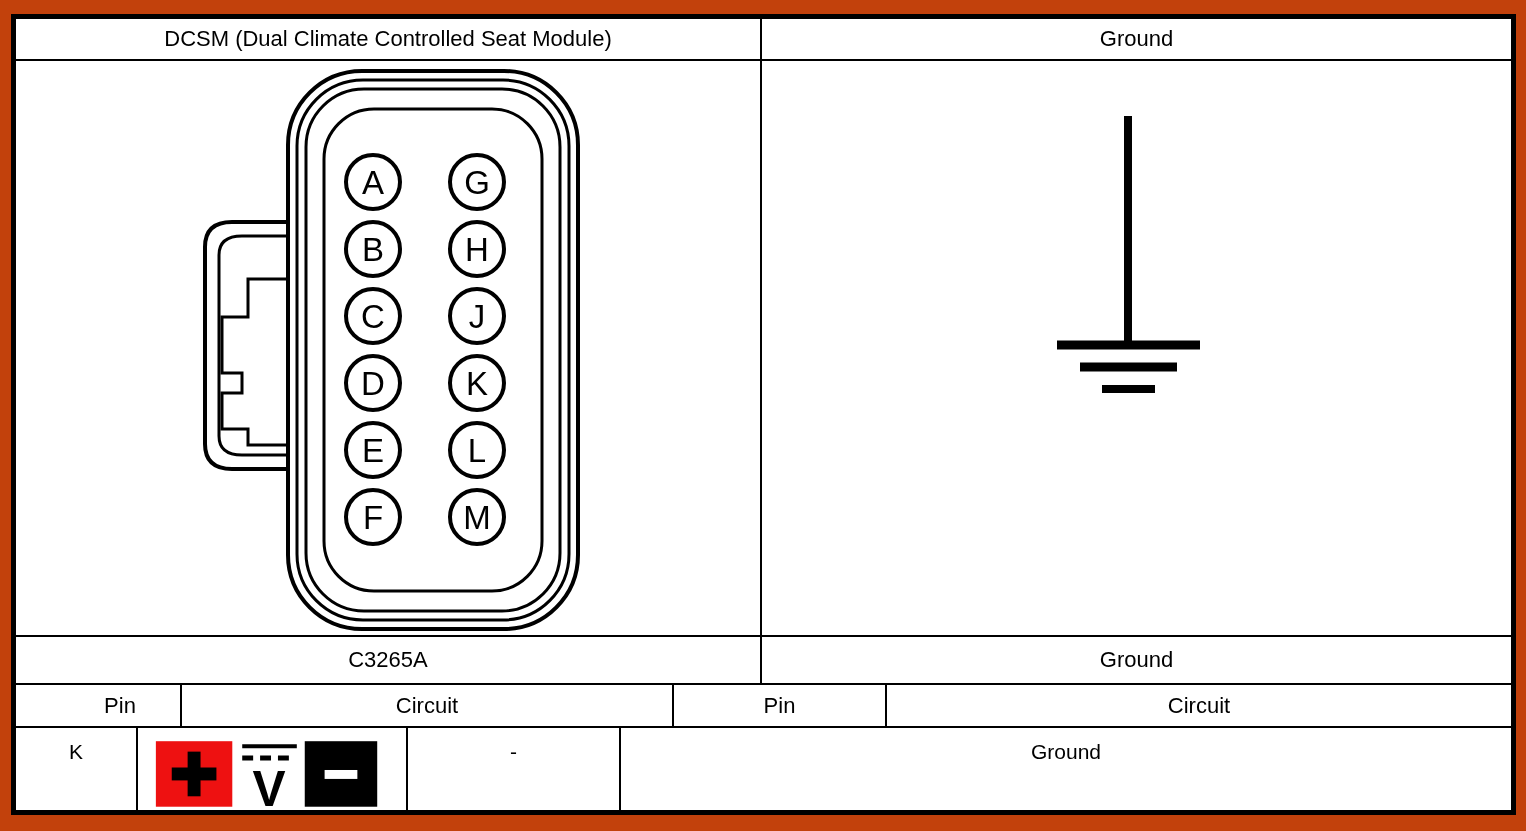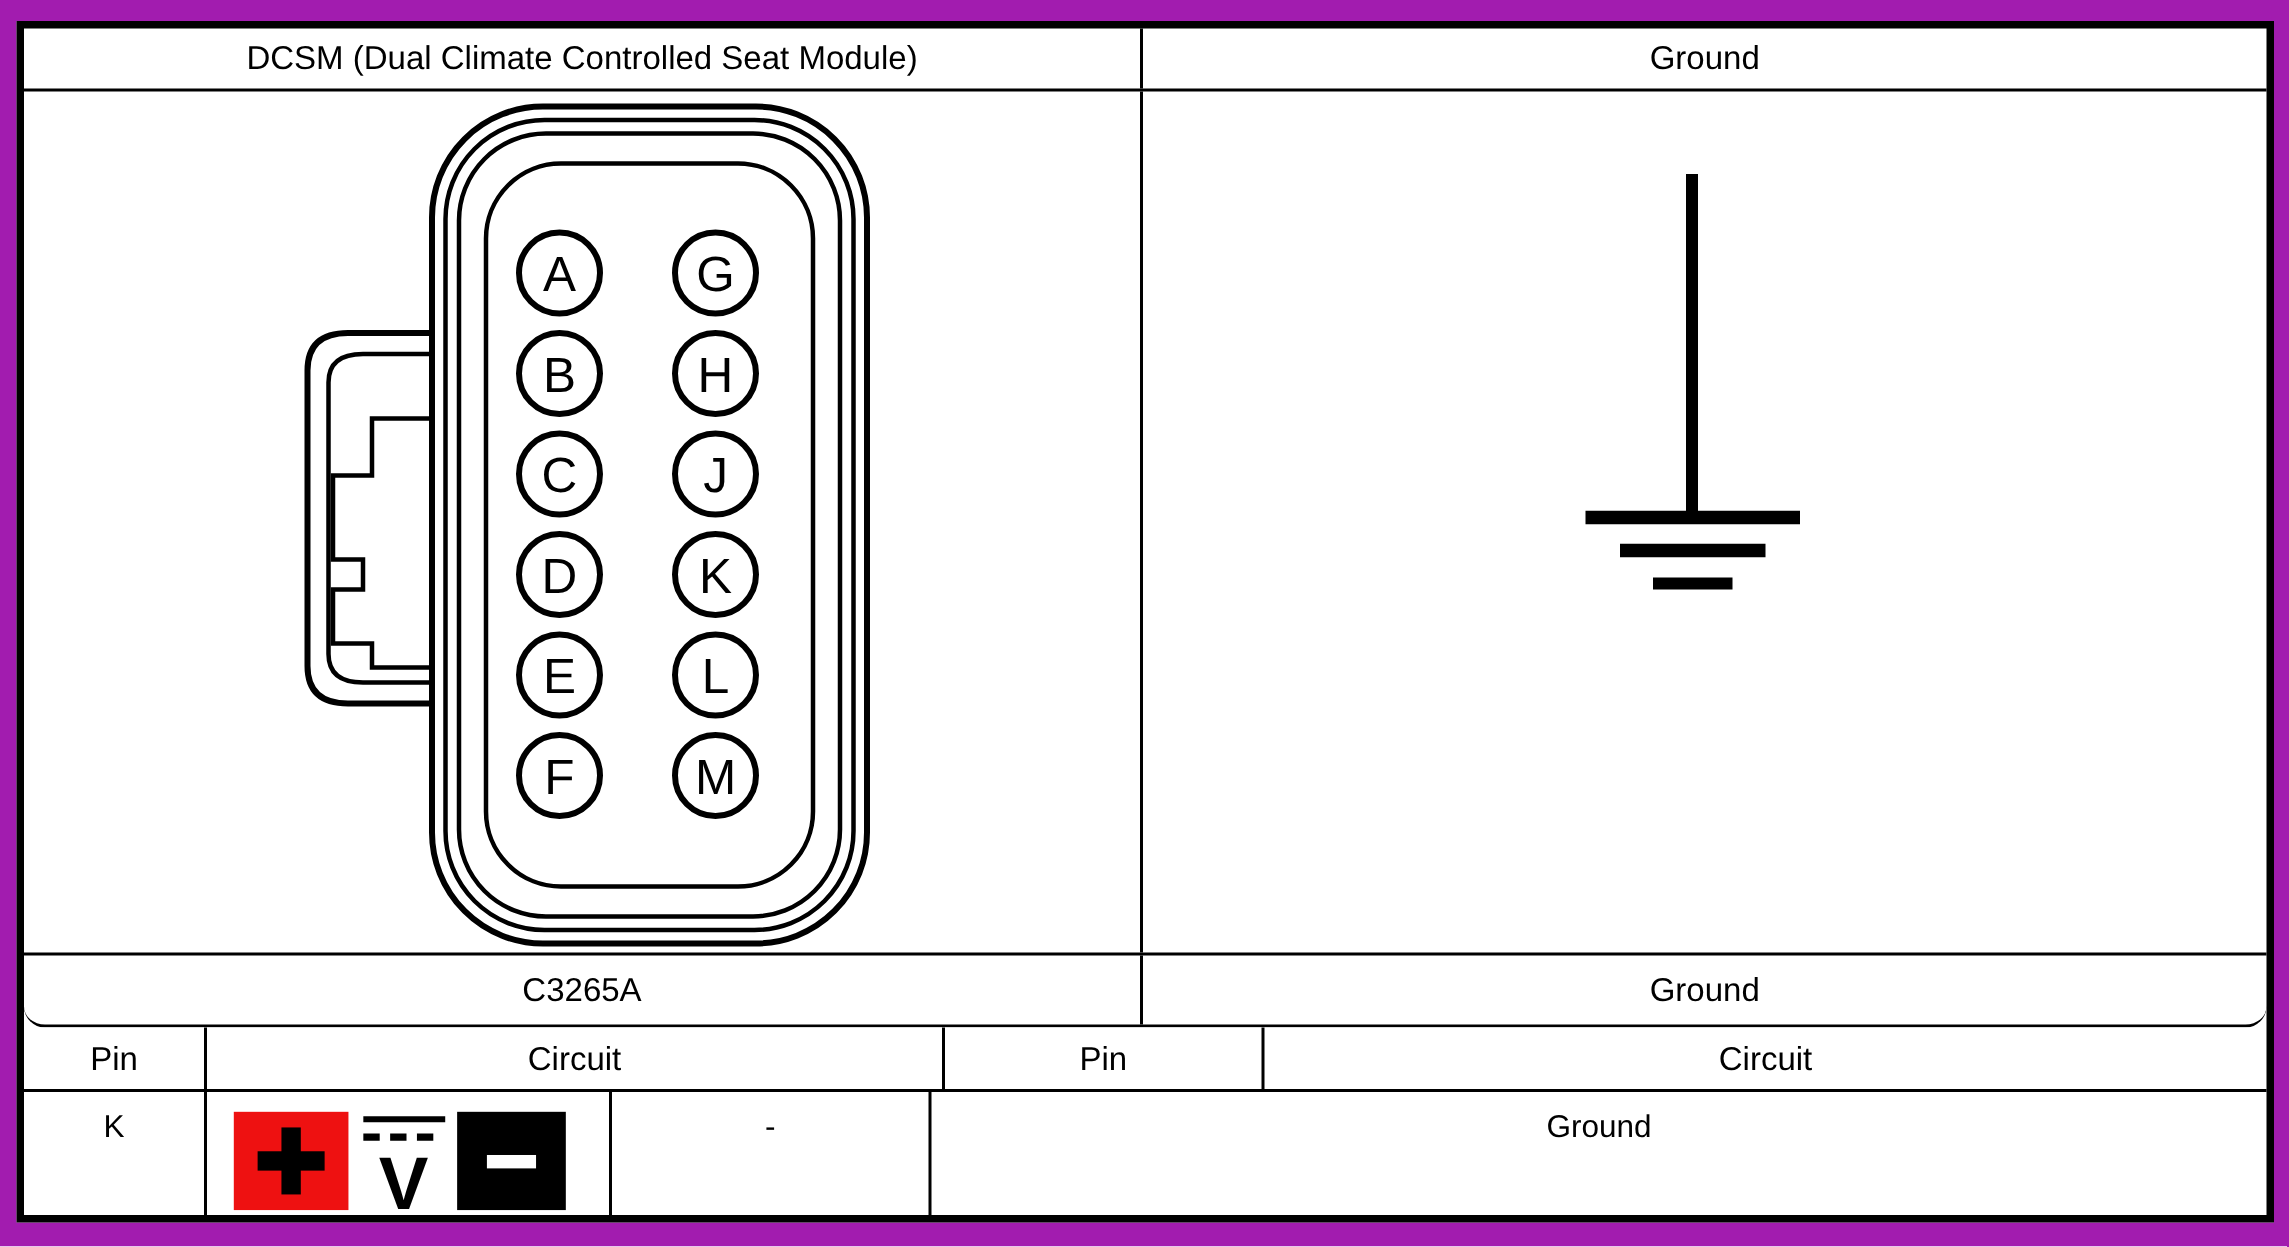--- a/index.html
+++ b/index.html
@@ -1,20 +1,20 @@
 <!DOCTYPE html>
 <html><head>
 <meta charset="utf-8">
 <style>
   html, body { margin: 0; padding: 0; background: #ffffff; }
   .sheet {
     position: relative;
     width: 1526px;
     height: 831px;
-    background: #a21caf;
+    background: #c2410c;
     color: #000;
     font-family: "Liberation Sans", sans-serif;
   }
   .frame {
     position: absolute;
     left: 11px;
     top: 14px;
     width: 1505px;
     height: 801px;
     border: 5px solid #000;
@@ -29,22 +29,22 @@
     box-sizing: border-box;
     display: flex;
     align-items: center;
     justify-content: center;
     overflow: hidden;
   }
   .b-right { border-right: 2px solid #000; }
 
   .r-header  { height: 42px; }
   .r-diagram { height: 576px; }
-  .r-label   { height: 48px; border-radius: 14px; }
-  .r-thead   { height: 43px; }
+  .r-label   { height: 48px; }
+  .r-thead   { height: 43px; padding-left: 44px; }
   .r-data    { flex: 1; }
 
   .half-l { width: 746px; }
   .half-r { flex: 1; }
 
   .title-text  { font-size: 22px; }
   .label-text  { font-size: 22px; }
   .thead-text  { font-size: 22px; }
   .data-text   { font-size: 21px; }
 

